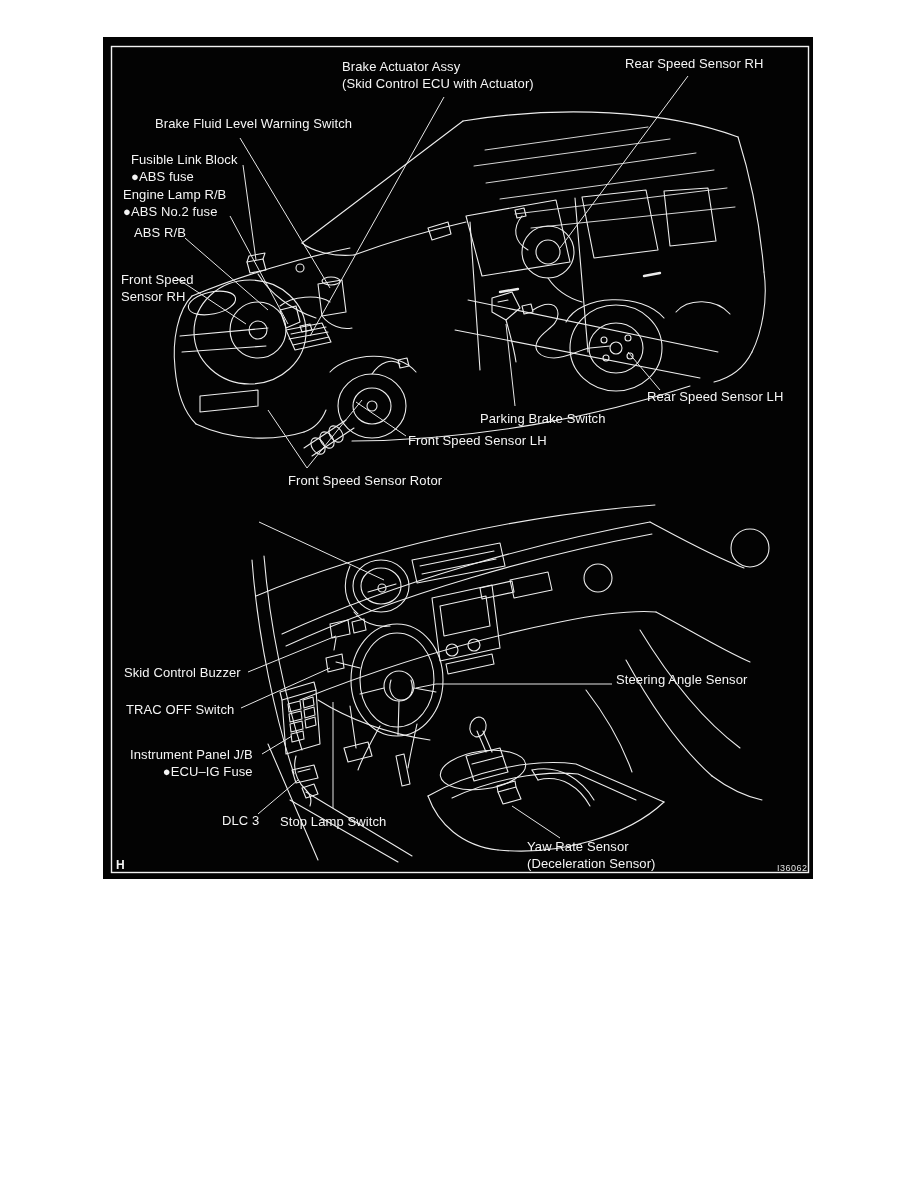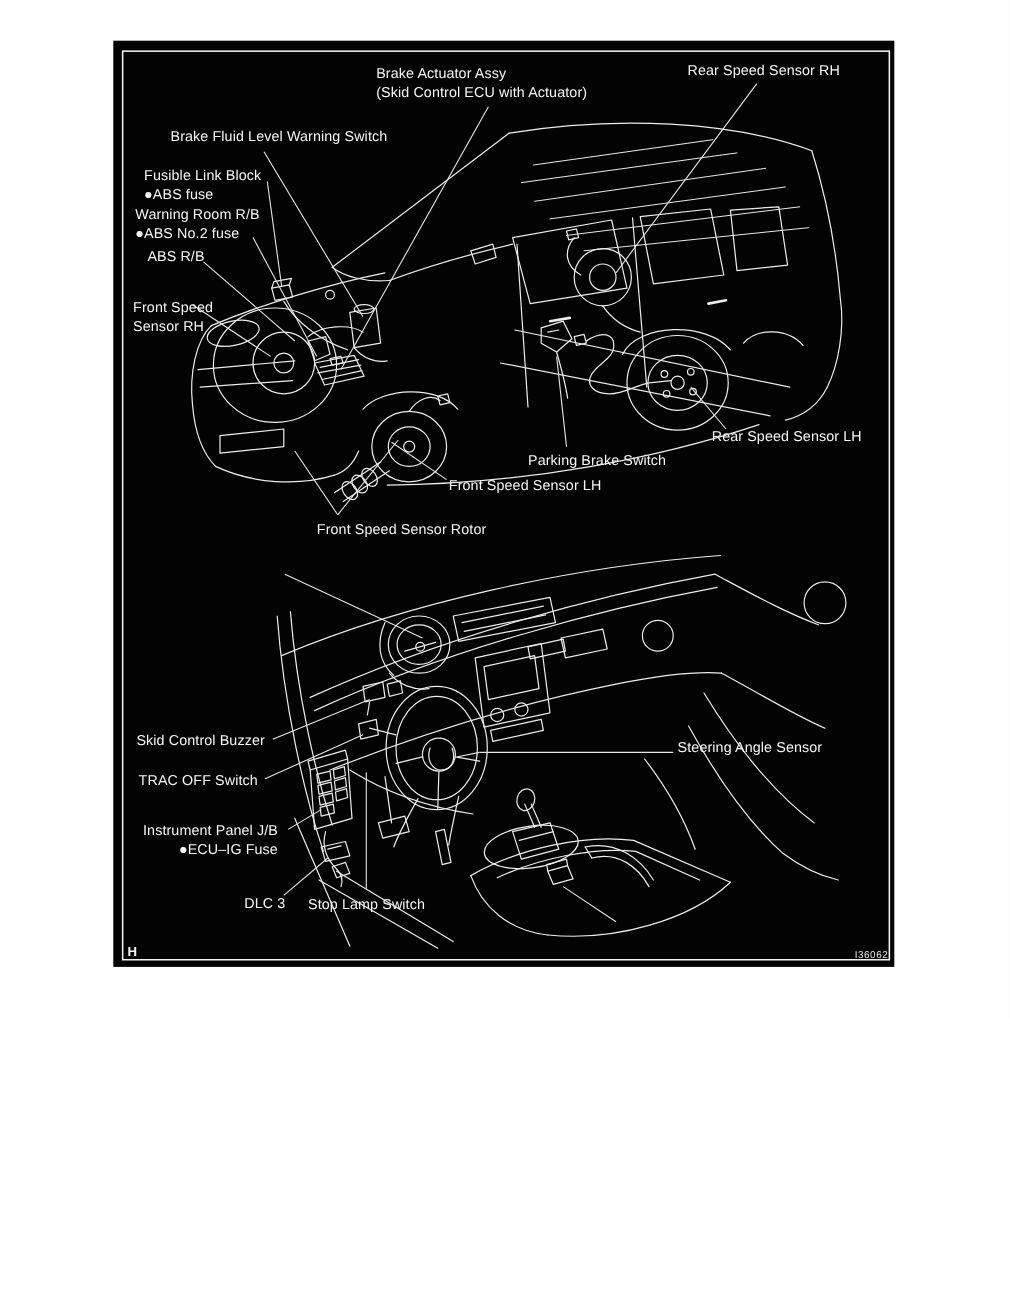--- a/index.html
+++ b/index.html
@@ -278,21 +278,21 @@
     <div class="lbl" style="left:155px;top:115px;">
       <div>Brake Fluid Level Warning Switch</div>
     </div>
 
     <div class="lbl" style="left:131px;top:151px;">
       <div>Fusible Link Block</div>
       <div>●ABS fuse</div>
     </div>
 
     <div class="lbl" style="left:123px;top:186px;">
-      <div>Warning Room R/B</div>
+      <div>Engine Lamp R/B</div>
       <div>●ABS No.2 fuse</div>
     </div>
 
     <div class="lbl" style="left:134px;top:224px;">
       <div>ABS R/B</div>
     </div>
 
     <div class="lbl" style="left:121px;top:245px;margin-top:26px;">
       <div>Front Speed</div>
       <div>Sensor RH</div>
@@ -333,18 +333,22 @@
     </div>
 
     <div class="lbl" style="left:280px;top:813px;">
       <div>Stop Lamp Switch</div>
     </div>
 
     <div class="lbl" style="left:616px;top:671px;">
       <div>Steering Angle Sensor</div>
     </div>
 
+    <div class="lbl" style="left:527px;top:838px;">
+      <div>Yaw Rate Sensor</div>
+      <div>(Deceleration Sensor)</div>
+    </div>
 
     <div class="corner-h">H</div>
     <div class="fig-id">I36062</div>
   </div>
 
 </div>
 
 </body></html>

